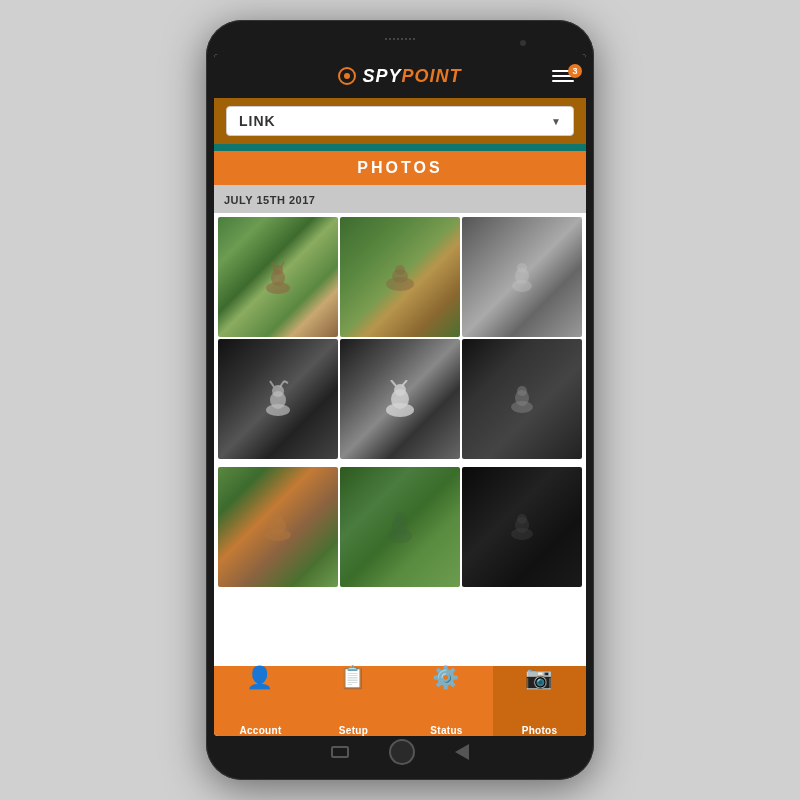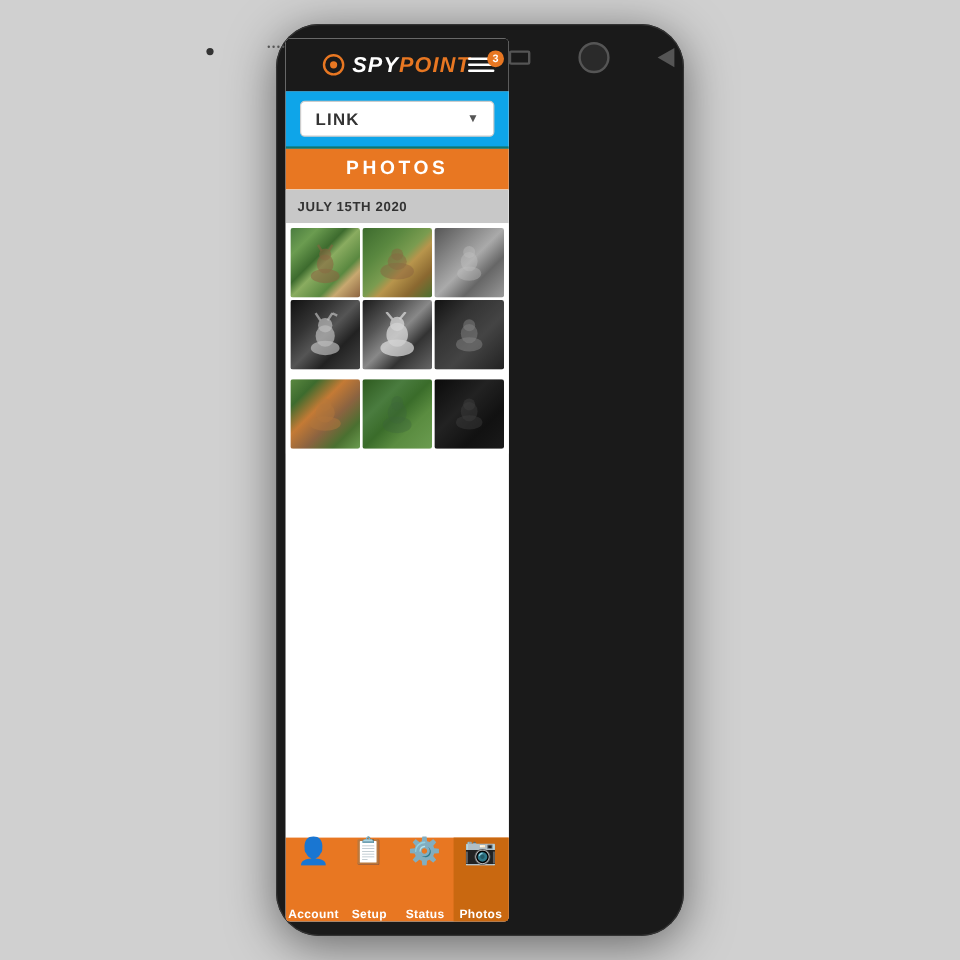--- a/index.html
+++ b/index.html
@@ -7,27 +7,28 @@
       width: 800px;
       height: 800px;
       background: #d0d0d0;
       display: flex;
       align-items: center;
       justify-content: center;
       font-family: 'Arial', sans-serif;
     }
 
     .phone-shell {
-      width: 340px;
+      width: 388px;
       height: 760px;
       background: #1a1a1a;
       border-radius: 36px;
       padding: 12px 8px;
       box-shadow: 0 8px 40px rgba(0,0,0,0.5), inset 0 0 0 1px #333;
       display: flex;
+      flex-direction: column;
       position: relative;
     }
 
     .phone-top-bar {
       display: flex;
       justify-content: center;
       align-items: center;
       height: 22px;
       position: relative;
     }
@@ -144,25 +145,25 @@
       width: 14px;
       height: 14px;
       border-radius: 50%;
       display: flex;
       align-items: center;
       justify-content: center;
     }
 
     
     .camera-selector {
-      background: #0ea5e9;
+      background: #a16207;
       padding: 8px 12px;
       display: flex;
       align-items: center;
-      border-bottom: 2px solid #0f766e;
+      border-bottom: 7px solid #0f766e;
     }
 
     .camera-dropdown {
       flex: 1;
       border: 1px solid #ccc;
       border-radius: 4px;
       padding: 6px 12px;
       display: flex;
       align-items: center;
       justify-content: space-between;
@@ -380,21 +381,21 @@
       </div>
     </div>
 
     <div class="photos-header">
       <span class="photos-title">PHOTOS</span>
     </div>
 
     <div class="gallery">
 
       <div class="date-header">
-        <span class="date-text">JULY 15TH 2020</span>
+        <span class="date-text">JULY 15TH 2017</span>
       </div>
       <div class="photo-grid">
         <div class="photo-cell">
           <div class="photo-placeholder photo-day-1">
             <svg width="40" height="35" viewBox="0 0 40 35" fill="rgba(139,99,64,0.7)" opacity="0.8">
               <ellipse cx="20" cy="28" rx="12" ry="6"></ellipse>
               <ellipse cx="20" cy="18" rx="7" ry="8"></ellipse>
               <ellipse cx="20" cy="10" rx="5" ry="5"></ellipse>
               <line x1="17" y1="7" x2="14" y2="2" stroke="rgba(139,99,64,0.7)" stroke-width="2"></line>
               <line x1="23" y1="7" x2="26" y2="2" stroke="rgba(139,99,64,0.7)" stroke-width="2"></line>

